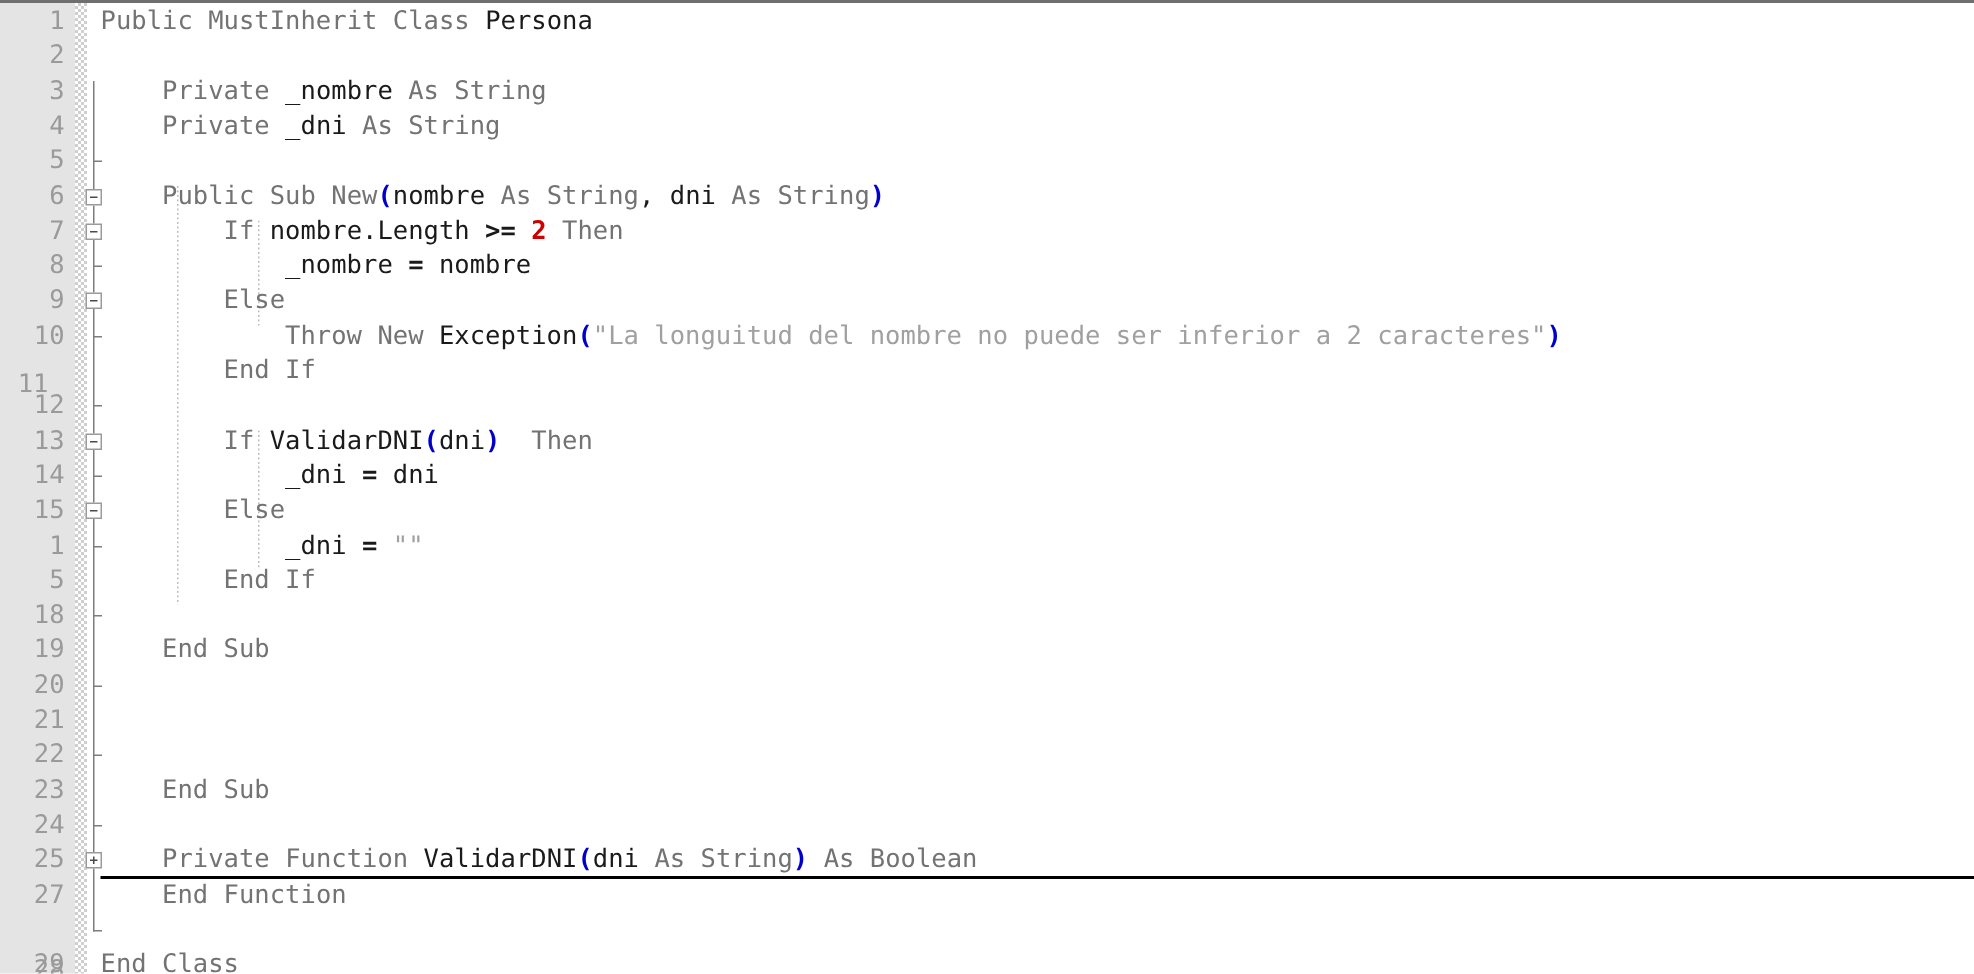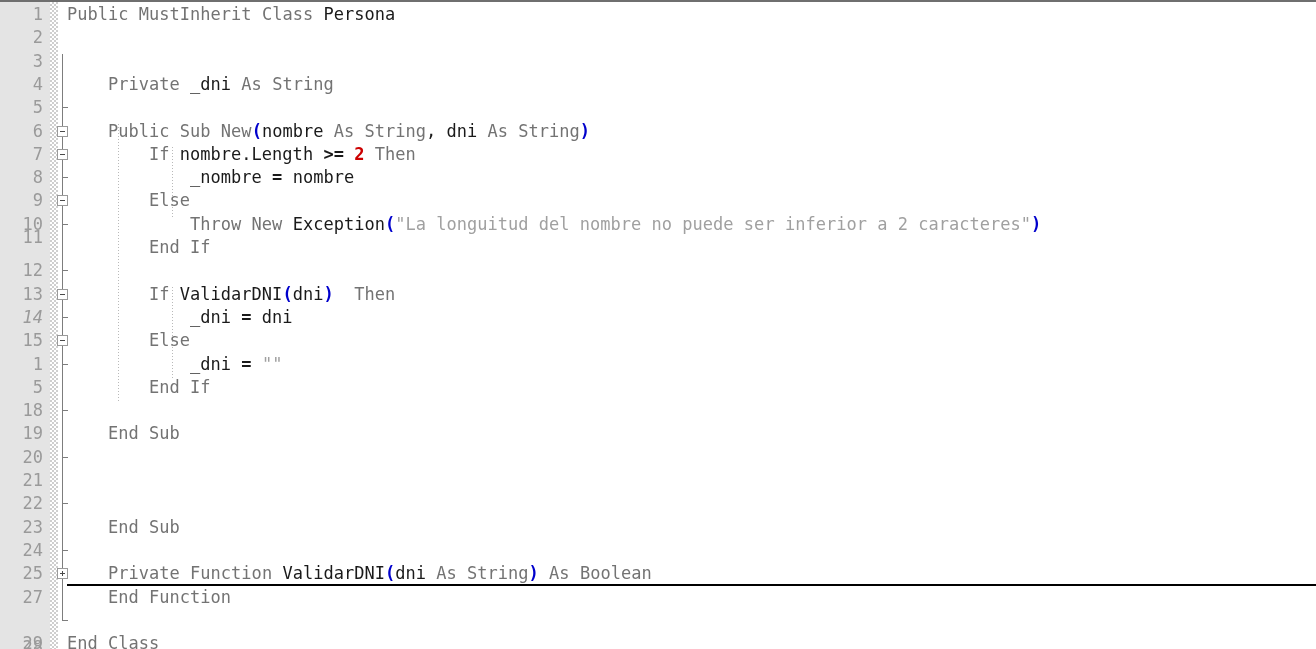--- a/index.html
+++ b/index.html
@@ -151,24 +151,24 @@
       <div class="lineno" style="top: 1px;">1</div>
       <div class="lineno" style="top: 24.3px;">2</div>
       <div class="lineno" style="top: 47.6px;">3</div>
       <div class="lineno" style="top: 70.9px;">4</div>
       <div class="lineno" style="top: 94.2px;">5</div>
       <div class="lineno" style="top: 117.5px;">6</div>
       <div class="lineno" style="top: 140.8px;">7</div>
       <div class="lineno" style="top: 164.1px;">8</div>
       <div class="lineno" style="top: 187.4px;">9</div>
       <div class="lineno" style="top: 210.7px;">10</div>
-      <div class="lineno" style="top: 224px;">11</div>
+      <div class="lineno" style="top: 243px; text-align: center;">11</div>
       <div class="lineno" style="top: 257.3px;">12</div>
       <div class="lineno" style="top: 280.6px;">13</div>
-      <div class="lineno" style="top: 303.9px; font-style: italic;">14</div>
+      <div class="lineno" style="top: 303.9px;">14</div>
       <div class="lineno" style="top: 327.2px; padding-left: 48px;">15</div>
       <div class="lineno" style="top: 350.5px;">1</div>
       <div class="lineno" style="top: 373.8px;">5</div>
       <div class="lineno" style="top: 397.1px;">18</div>
       <div class="lineno" style="top: 420.4px;">19</div>
       <div class="lineno" style="top: 443.7px;">20</div>
       <div class="lineno" style="top: 467px;">21</div>
       <div class="lineno" style="top: 490.3px;">22</div>
       <div class="lineno" style="top: 513.6px;">23</div>
       <div class="lineno" style="top: 536.9px;">24</div>
@@ -176,20 +176,21 @@
       <div class="lineno" style="top: 583.5px;">27</div>
       <div class="lineno" style="top: 606.8px; margin-top: 27px;">28</div>
       <div class="lineno" style="top: 630.1px;">29</div>
     </div>
   <div id="dither-strip"></div>
   <div id="fold-col"></div>
 
   <div id="code">
       <div class="code-line" style="top: 1px;"><span></span><span class="kw">Public</span><span class="id"> </span><span class="kw">MustInherit</span><span class="id"> </span><span class="kw">Class</span><span class="id"> </span><span class="id">Persona</span></div>
       <div class="code-line" style="top: 24.3px;"><span></span></div>
+      <div class="code-line" style="top: 47.6px;"><span>    </span><span class="kw">Private</span><span class="id"> _nombre </span><span class="kw">As</span><span class="id"> </span><span class="kw">String</span></div>
       <div class="code-line" style="top: 70.9px;"><span>    </span><span class="kw">Private</span><span class="id"> _dni </span><span class="kw">As</span><span class="id"> </span><span class="kw">String</span></div>
       <div class="code-line" style="top: 94.2px;"><span></span></div>
       <div class="code-line" style="top: 117.5px;"><span>    </span><span class="kw">Public</span><span class="id"> </span><span class="kw">Sub</span><span class="id"> </span><span class="kw">New</span><span class="punc">(</span><span class="id">nombre </span><span class="kw">As</span><span class="id"> </span><span class="kw">String</span><span class="id">, dni </span><span class="kw">As</span><span class="id"> </span><span class="kw">String</span><span class="punc">)</span></div>
       <div class="code-line" style="top: 140.8px;"><span>        </span><span class="kw">If</span><span class="id"> nombre.Length </span><span class="op">&gt;=</span><span class="id"> </span><span class="num">2</span><span class="id"> </span><span class="kw">Then</span></div>
       <div class="code-line" style="top: 164.1px;"><span>            </span><span class="id">_nombre </span><span class="op">=</span><span class="id"> nombre</span></div>
       <div class="code-line" style="top: 187.4px;"><span>        </span><span class="kw">Else</span></div>
       <div class="code-line" style="top: 210.7px;"><span>            </span><span class="kw">Throw</span><span class="id"> </span><span class="kw">New</span><span class="id"> Exception</span><span class="punc">(</span><span class="str">"La longuitud del nombre no puede ser inferior a 2 caracteres"</span><span class="punc">)</span></div>
       <div class="code-line" style="top: 234px;"><span>        </span><span class="kw">End</span><span class="id"> </span><span class="kw">If</span></div>
       <div class="code-line" style="top: 257.3px;"><span></span></div>
       <div class="code-line" style="top: 280.6px;"><span>        </span><span class="kw">If</span><span class="id"> ValidarDNI</span><span class="punc">(</span><span class="id">dni</span><span class="punc">)</span><span class="id">  </span><span class="kw">Then</span></div>

